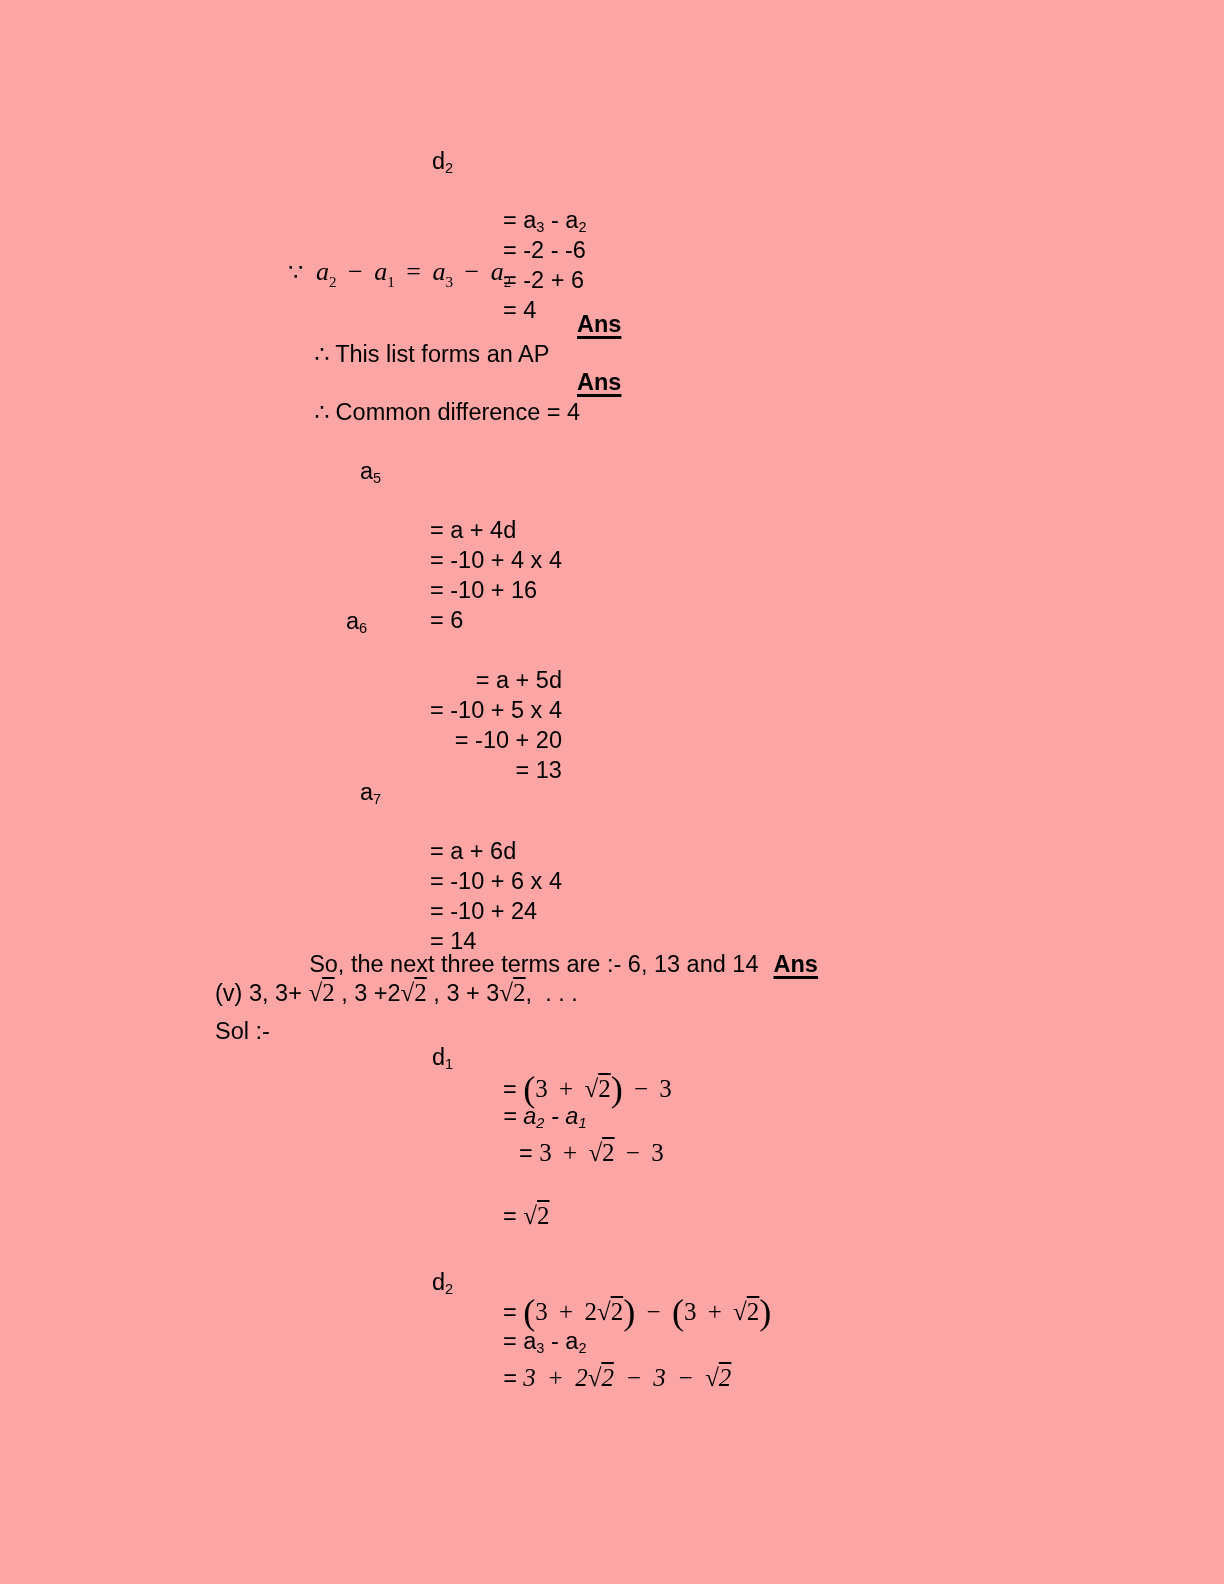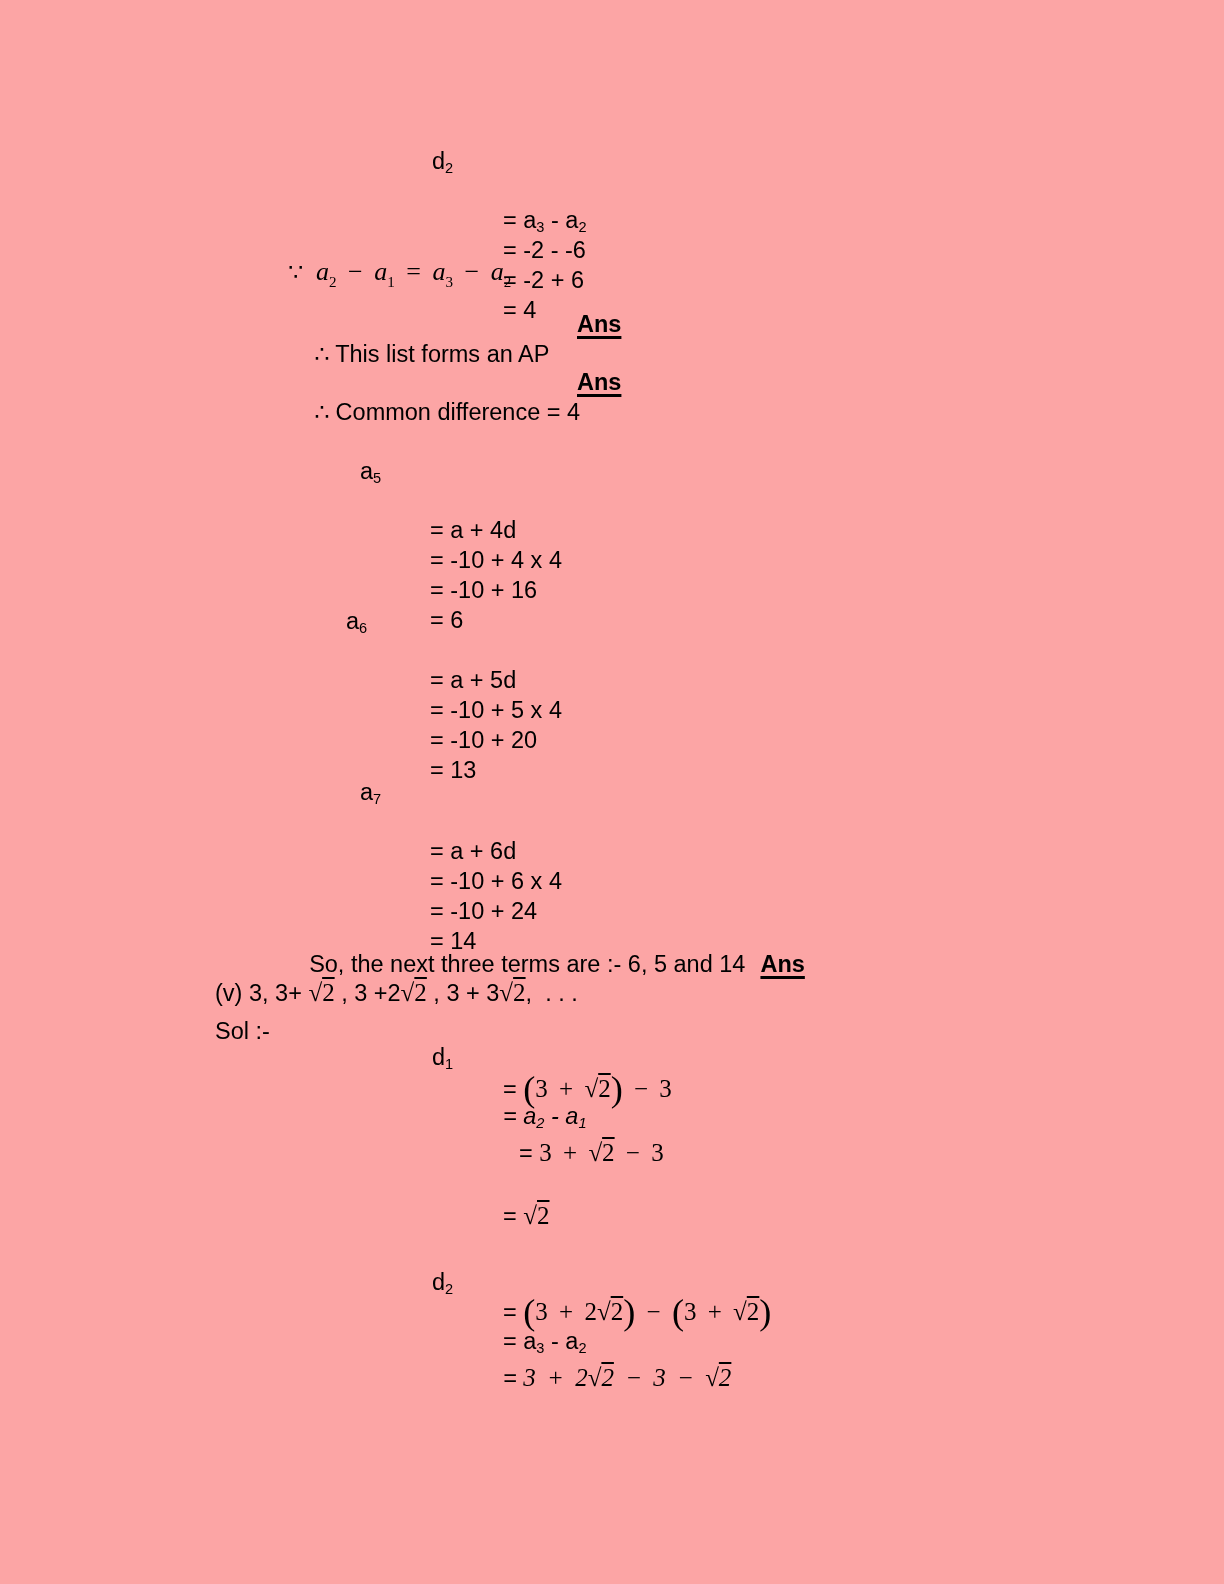--- a/index.html
+++ b/index.html
@@ -67,40 +67,40 @@
     <div class="col" style="left:430px;">
       <div>= a + 4d</div>
       <div>= -10 + 4 x 4</div>
       <div>= -10 + 16</div>
       <div>= 6</div>
     </div>
   </div>
 
   <div class="block" style="top:606px;">
     <span class="lbl" style="left:346px;">a<sub>6</sub></span>
-    <div class="col" style="left:430px;">
+    <div class="col" style="left:430px;text-align:right;">
       <div>= a + 5d</div>
       <div>= -10 + 5 x 4</div>
       <div>= -10 + 20</div>
       <div>= 13</div>
     </div>
   </div>
 
   <div class="block" style="top:777px;">
     <span class="lbl" style="left:360px;">a<sub>7</sub></span>
     <div class="col" style="left:430px;">
       <div>= a + 6d</div>
       <div>= -10 + 6 x 4</div>
       <div>= -10 + 24</div>
       <div>= 14</div>
     </div>
   </div>
 
   <div class="line" style="top:919px; left:283px;">
-    <span>So, the next three terms are :- 6, 5 and 14</span><span class="ans" style="margin-left:15px;">Ans</span>
+    <span>So, the next three terms are :- 6, 13 and 14</span><span class="ans" style="margin-left:15px;">Ans</span>
   </div>
 
   <div class="line math-line" style="top:975px; left:215px;"><span class="mt">(v) 3, 3+ </span><span class="msqrt">√<span class="vinc">2</span></span><span class="mt"> , 3 +2</span><span class="msqrt">√<span class="vinc">2</span></span><span class="mt"> , 3 + 3</span><span class="msqrt">√<span class="vinc">2</span></span><span class="mt">,  . . .</span></div>
 
   <div class="line" style="top:1016px; left:215px;">Sol :-</div>
 
   <div class="block" style="top:1042px;">
     <span class="lbl" style="left:432px;">d<sub>1</sub></span>
     <div class="col" style="left:503px;font-style:italic;">
       <div>= a<sub>2</sub> - a<sub>1</sub></div>

